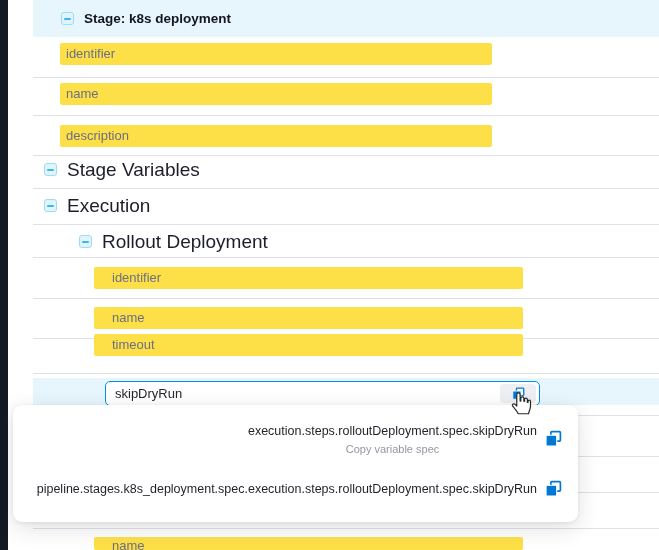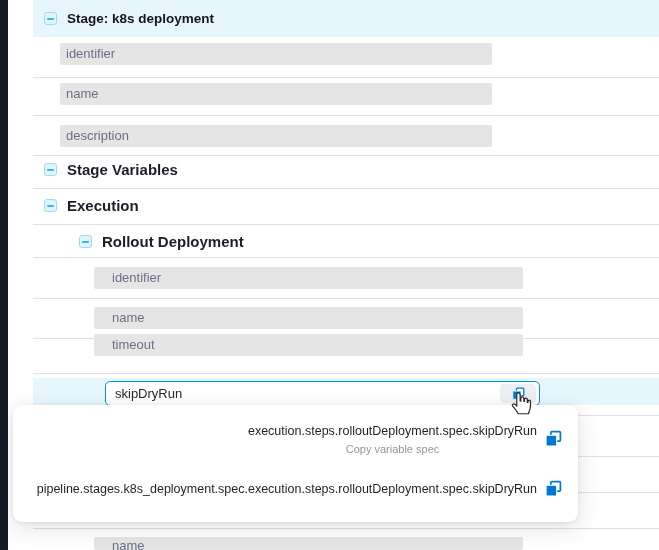--- a/index.html
+++ b/index.html
@@ -2,27 +2,27 @@
 <html><head>
 <meta charset="utf-8">
 <style>
   html,body{margin:0;padding:0;}
   body{font-family:"Liberation Sans", sans-serif; background:#ffffff;}
   #screen{position:relative; width:659px; height:550px; overflow:hidden; background:#ffffff;}
   .abs{position:absolute;}
   .rail{left:0; top:0; width:8px; height:550px; background:#131a24;}
   .divider{height:1px; background:#dfe0e8; left:33px; right:0;}
   .hl-row{left:33px; right:0; background:#e7f6fd;}
-  .field-band{height:22px; background:#e5e5e5; border-radius:2px;}
+  .field-band{height:22px; background:#fde047; border-radius:2px;}
   .band-top{left:60px; width:432px;}
   .band-nested{left:94px; width:429px;}
   .field-label{font-size:13px; color:#6c6e87; font-weight:500; line-height:22px; padding-left:6px; white-space:nowrap;}
   .nested-label{padding-left:18px;}
   .tree-row{display:flex; align-items:center; gap:10px;}
-  .tree-label{font-size:15px; font-weight:700; color:#1d1e2c; white-space:nowrap;}
+  .tree-label{font-size:19px; font-weight:400; color:#1d1e2c; white-space:nowrap;}
   .stage-title{font-size:13.5px; font-weight:700; color:#14151f;}
   .minus-icon{width:13px; height:13px; box-sizing:border-box; background:#dff4fc; border:1px solid #9fdcf2; border-radius:3px; display:flex; align-items:center; justify-content:center; flex:0 0 auto;}
   .minus-icon .bar{width:7px; height:2px; background:#3eb7e4; border-radius:1px;}
   .input-box{left:105px; top:381px; width:435px; height:25px; box-sizing:border-box; background:#ffffff; border:1.5px solid #0092e4; border-radius:5px; display:flex; align-items:center; justify-content:space-between; padding:0 3px 0 9px;}
   .input-text{font-size:13px; color:#24272e;}
   .copy-btn{width:36px; height:19px; background:#edeff3; border:none; border-radius:4px; display:flex; align-items:center; justify-content:center; cursor:pointer; padding:0;}
   .popup{left:13px; top:405px; width:565px; height:117px; background:#ffffff; border-radius:9px;
          box-shadow:0 6px 22px rgba(40,41,61,0.14), 0 1px 4px rgba(40,41,61,0.08);
          display:flex; flex-direction:column; justify-content:center; gap:6px; padding:4px 0; box-sizing:border-box; z-index:5;}
   .popup-option{display:flex; align-items:center; justify-content:flex-end; gap:8px; padding-right:16px; height:44px;}
@@ -32,21 +32,21 @@
   .copy-ic{flex:0 0 auto;}
   .cursor{left:509px; top:389px; width:27px; height:27px; z-index:9; pointer-events:none;}
 </style>
 </head>
 <body>
 
 <div id="screen">
 
   <div class="abs rail"></div>
 
-  <div class="abs hl-row tree-row" style="top:0; height:37px; padding-left:11px;">
+  <div class="abs hl-row tree-row" style="top:0; height:37px; padding-left:28px;">
     <span class="minus-icon">
         <span class="bar"></span>
       </span>
     <span class="stage-title">Stage: k8s deployment</span>
   </div>
 
   <div class="abs field-band band-top" style="top:43px;">
     <div class="field-label">identifier</div>
   </div>
   <div class="abs divider" style="top:77px;"></div>

